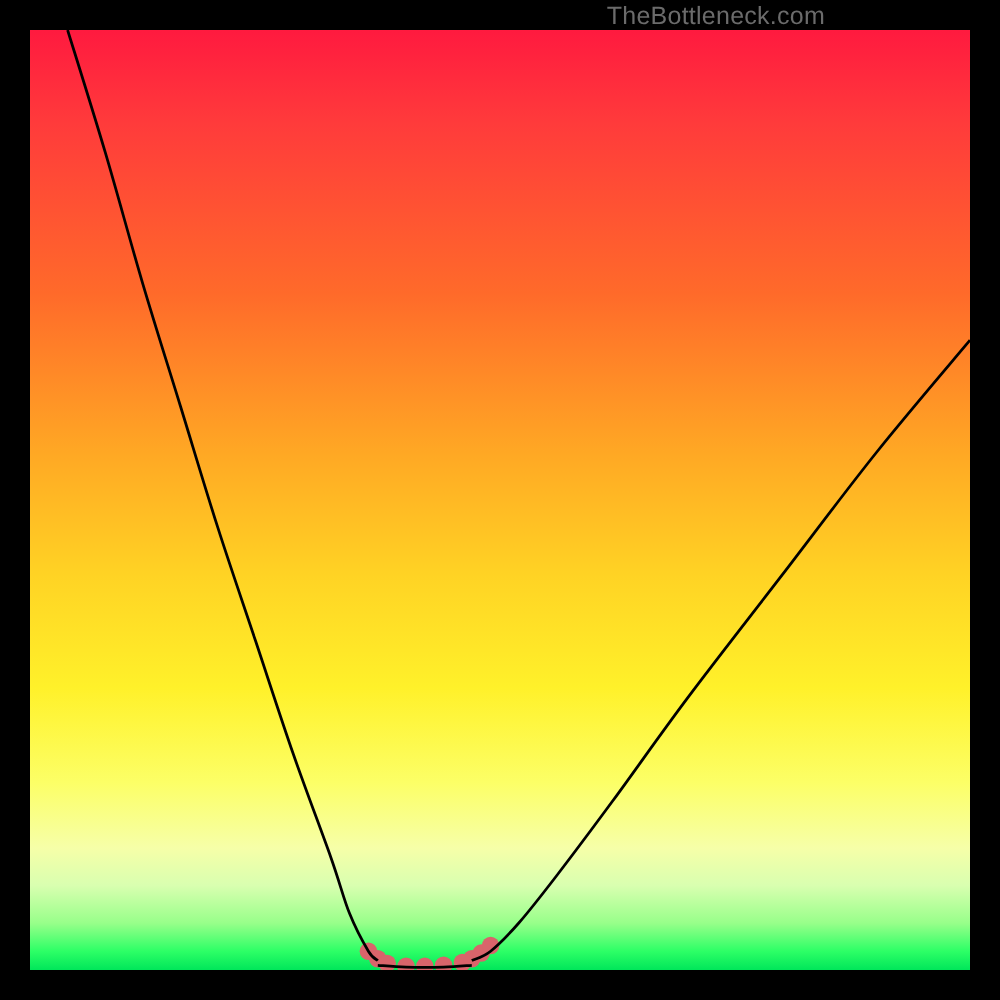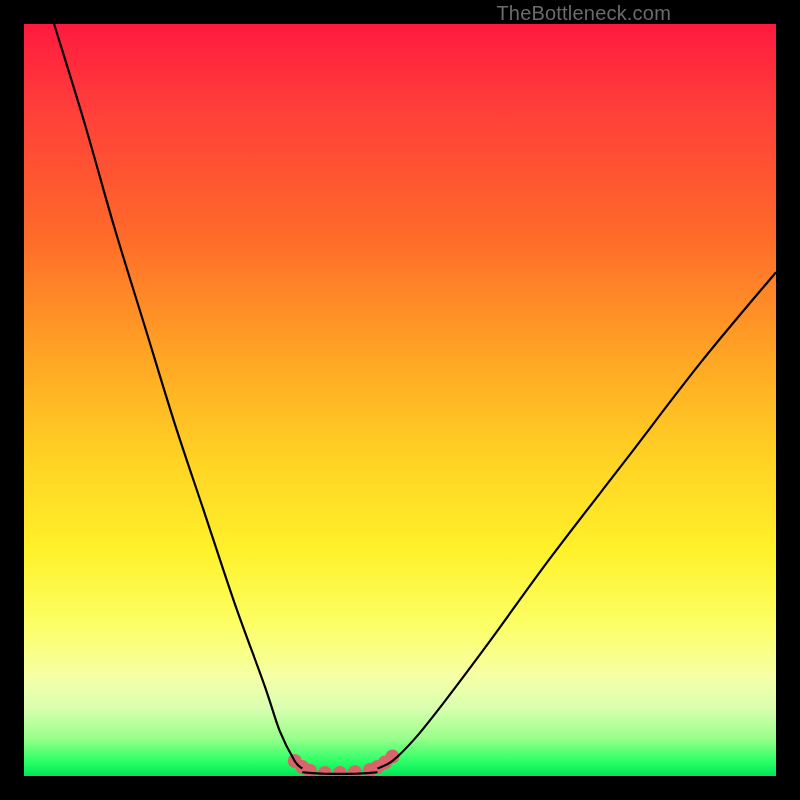--- a/index.html
+++ b/index.html
@@ -11,21 +11,20 @@
     overflow: hidden;
     font-family: Arial, Helvetica, sans-serif;
   }
   .frame {
     position: absolute;
     left: 0;
     top: 0;
     width: 670px;
     height: 800px;
     background: #000;
-    padding-left: 11px;
   }
   .plot {
     position: absolute;
     left: 24px;
     top: 24px;
     width: 752px;
     height: 752px;
     
     background: linear-gradient(
       to bottom,

